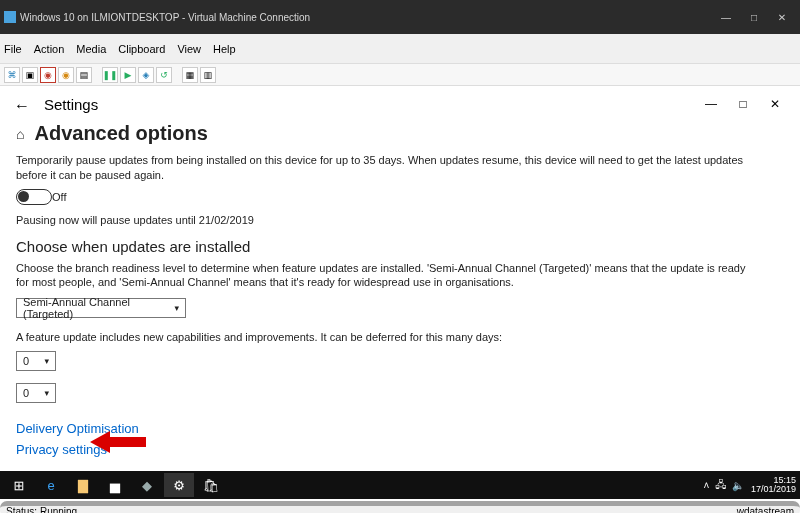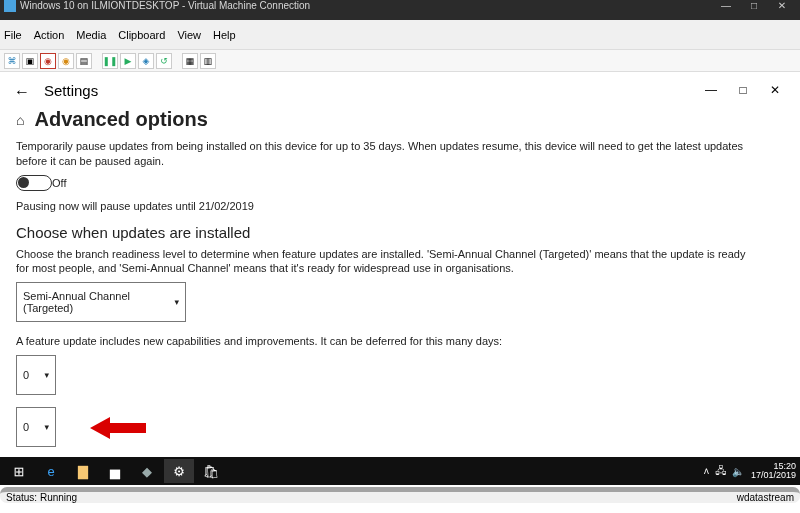--- a/index.html
+++ b/index.html
@@ -1,17 +1,17 @@
 <!DOCTYPE html>
 <html><head>
 <meta charset="utf-8">
 <style>
   * { box-sizing: border-box; margin: 0; padding: 0; font-family: "Segoe UI", Tahoma, sans-serif; }
   html, body { width: 800px; height: 513px; overflow: hidden; background: #fff; }
-  .vm-titlebar { background: #2b2b2b; color: #d8d8d8; height: 20px; font-size: 10px; display: flex; align-items: flex-start; padding: 0 4px; }
+  .vm-titlebar { background: #2b2b2b; color: #d8d8d8; height: 34px; font-size: 10px; display: flex; align-items: center; padding: 0 4px; }
   .vm-titlebar .icon { width: 12px; height: 12px; background: #4aa3df; margin-right: 4px; display:inline-block;}
   .vm-titlebar .title { flex: 1; }
   .vm-titlebar .winbtn { width: 28px; text-align: center; font-size: 10px; color:#ccc;}
   .vm-menubar { background: #f0f0f0; height: 30px; font-size: 11px; display: flex; align-items:center; padding: 0 4px; border-bottom: 1px solid #ddd;}
   .vm-menubar span { margin-right: 12px; cursor:default;}
   .vm-toolbar { background: #f7f7f7; height: 22px; display:flex; align-items:center; padding:0 4px; border-bottom:1px solid #ddd; gap:2px;}
   .tb { width:16px; height:16px; border:1px solid #ccc; font-size:9px; display:inline-flex; align-items:center; justify-content:center; background:#fff;}
   .tb.red{color:#c0392b;border-color:#c0392b;} .tb.orange{color:#d68910;} .tb.green{color:#27ae60;} .tb.blue{color:#2980b9;}
   .tb.sep{border:none; background:transparent; width:6px;}
   .vm-content { position:relative; height: 431px; background:#fff; }
@@ -23,21 +23,21 @@
   .wbtn{width:22px;text-align:center;}
   .page { padding: 4px 16px 10px 16px; font-size: 11px; color:#222; }
   .page-title-row { display:flex; align-items:center; gap:10px; margin-bottom:8px;}
   .home-icon{font-size:14px;}
   .page-title { font-size: 20px; font-weight:700;}
   .para { margin-bottom:6px; line-height:1.35; max-width:740px;}
   .toggle-row{display:flex; align-items:center; margin:2px 0 8px 0;}
   .toggle{width:36px;height:16px;border:1px solid #333;border-radius:8px;position:relative;background:#fff;}
   .toggle .knob{width:11px;height:11px;border-radius:50%;background:#333;position:absolute;left:1px;top:1.5px;}
   .section-h{font-size:15px;font-weight:400;margin:10px 0 6px 0;}
-  .combo{display:inline-flex;align-items:center;justify-content:space-between;border:1px solid #777;height:40px;font-size:11px;padding:0 6px;cursor:pointer;min-width:40px;}
+  .combo{display:inline-flex;align-items:center;justify-content:space-between;border:1px solid #777;height:20px;font-size:11px;padding:0 6px;cursor:pointer;min-width:40px;}
   .combo.wide{width:170px;}
   .combo .chev{font-size:9px;margin-left:6px;}
   .gap{height:12px;}
   .link{color:#0066cc; font-size:13px; margin:6px 0; cursor:pointer;}
   .arrow-ann{position:absolute;left:90px;top:343px;}
   .arrow-ann svg{display:block;}
   .taskbar{position:absolute;left:0;right:0;bottom:18px;height:28px;background:#101010;display:flex;align-items:center;justify-content:space-between;padding:0 4px;}
   .tb-left{display:flex;gap:2px;}
   .tbi{width:30px;height:24px;display:flex;align-items:center;justify-content:center;font-size:13px;color:#fff;}
   .tbi.active{background:#333;}
@@ -150,21 +150,21 @@
       <div class="tbi">▅</div>
       <div class="tbi" style="color:#9aa;">◆</div>
       <div class="tbi active">⚙</div>
       <div class="tbi">🛍</div>
     </div>
     <div class="tb-right">
       <span class="sys-ico">˄</span>
       <span class="sys-ico">🖧</span>
       <span class="sys-ico">🔈</span>
       <div class="clock">
-        <div>15:20</div>
+        <div>15:15</div>
         <div>17/01/2019</div>
       </div>
     </div>
   </div>
 
   <div class="vm-status" style="position:absolute;left:0;right:0;bottom:0;">
     <span>Status: Running</span>
     <span>wdatastream</span>
   </div>
 

